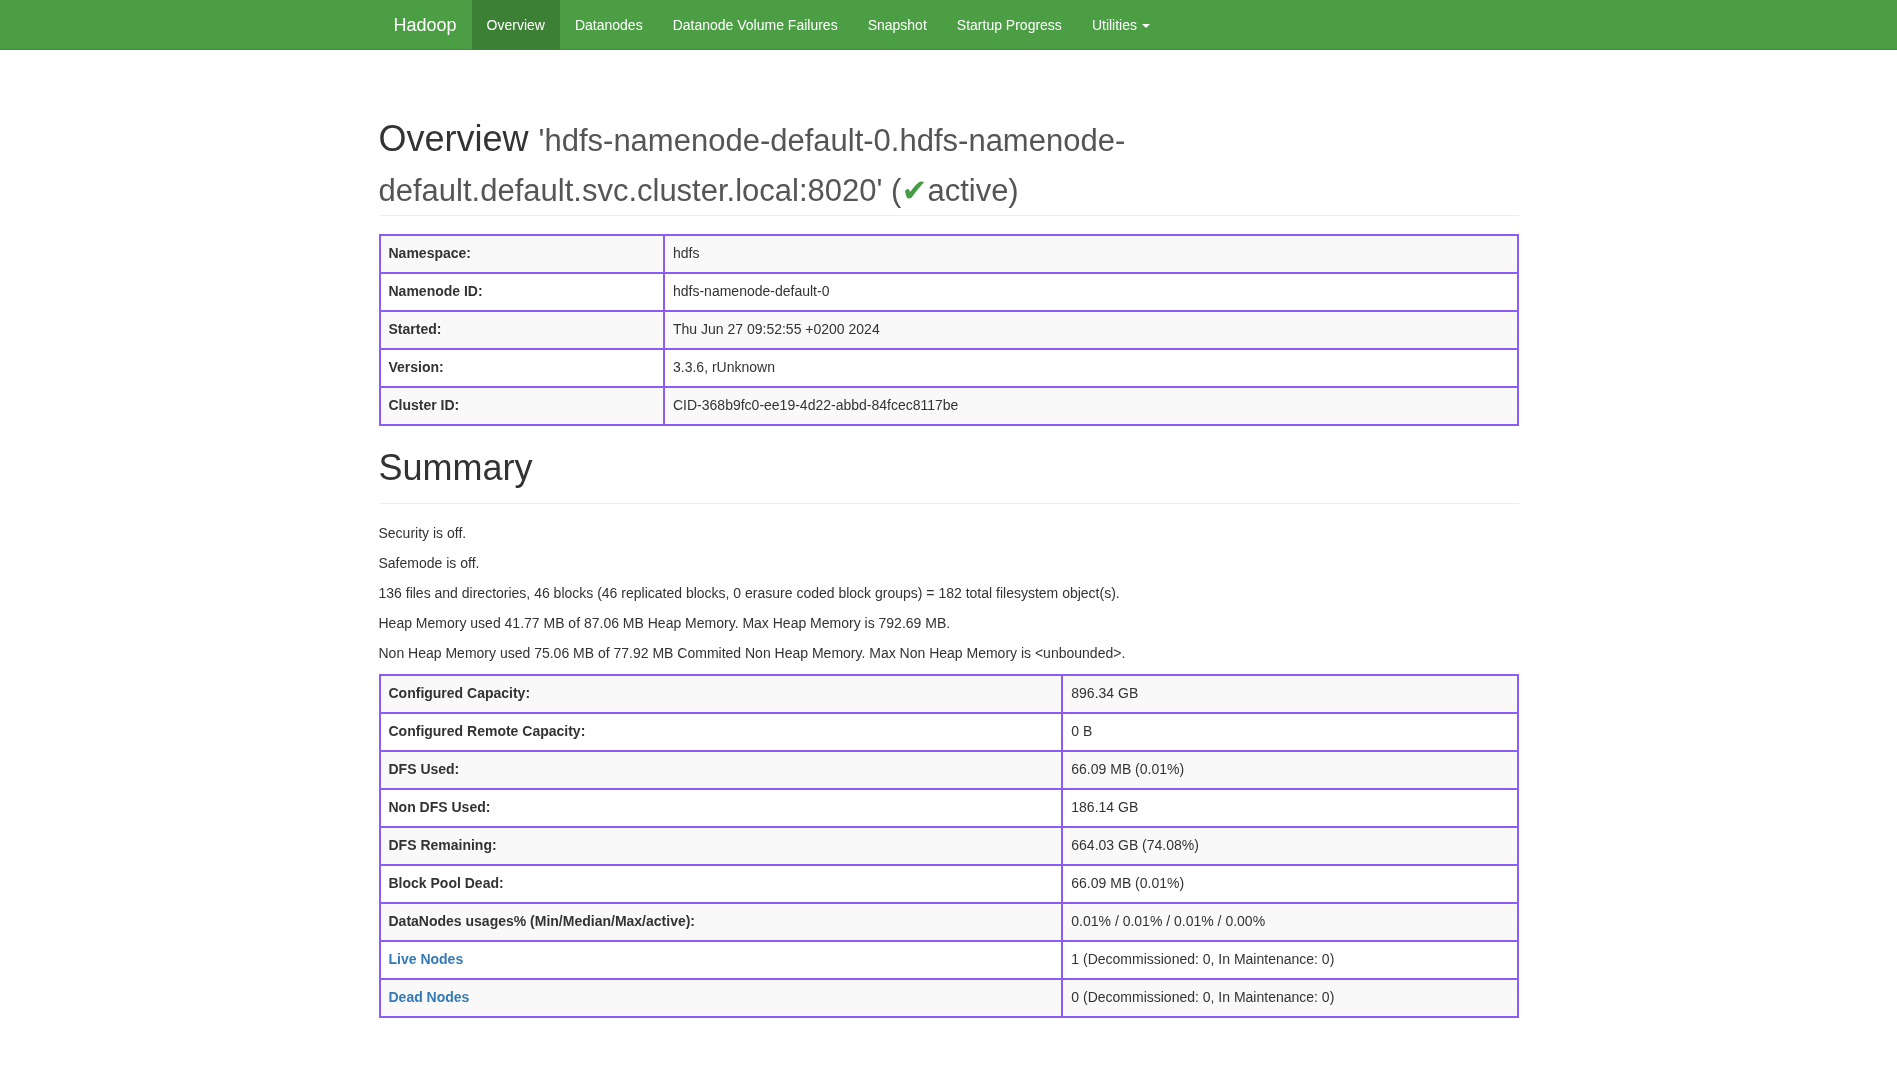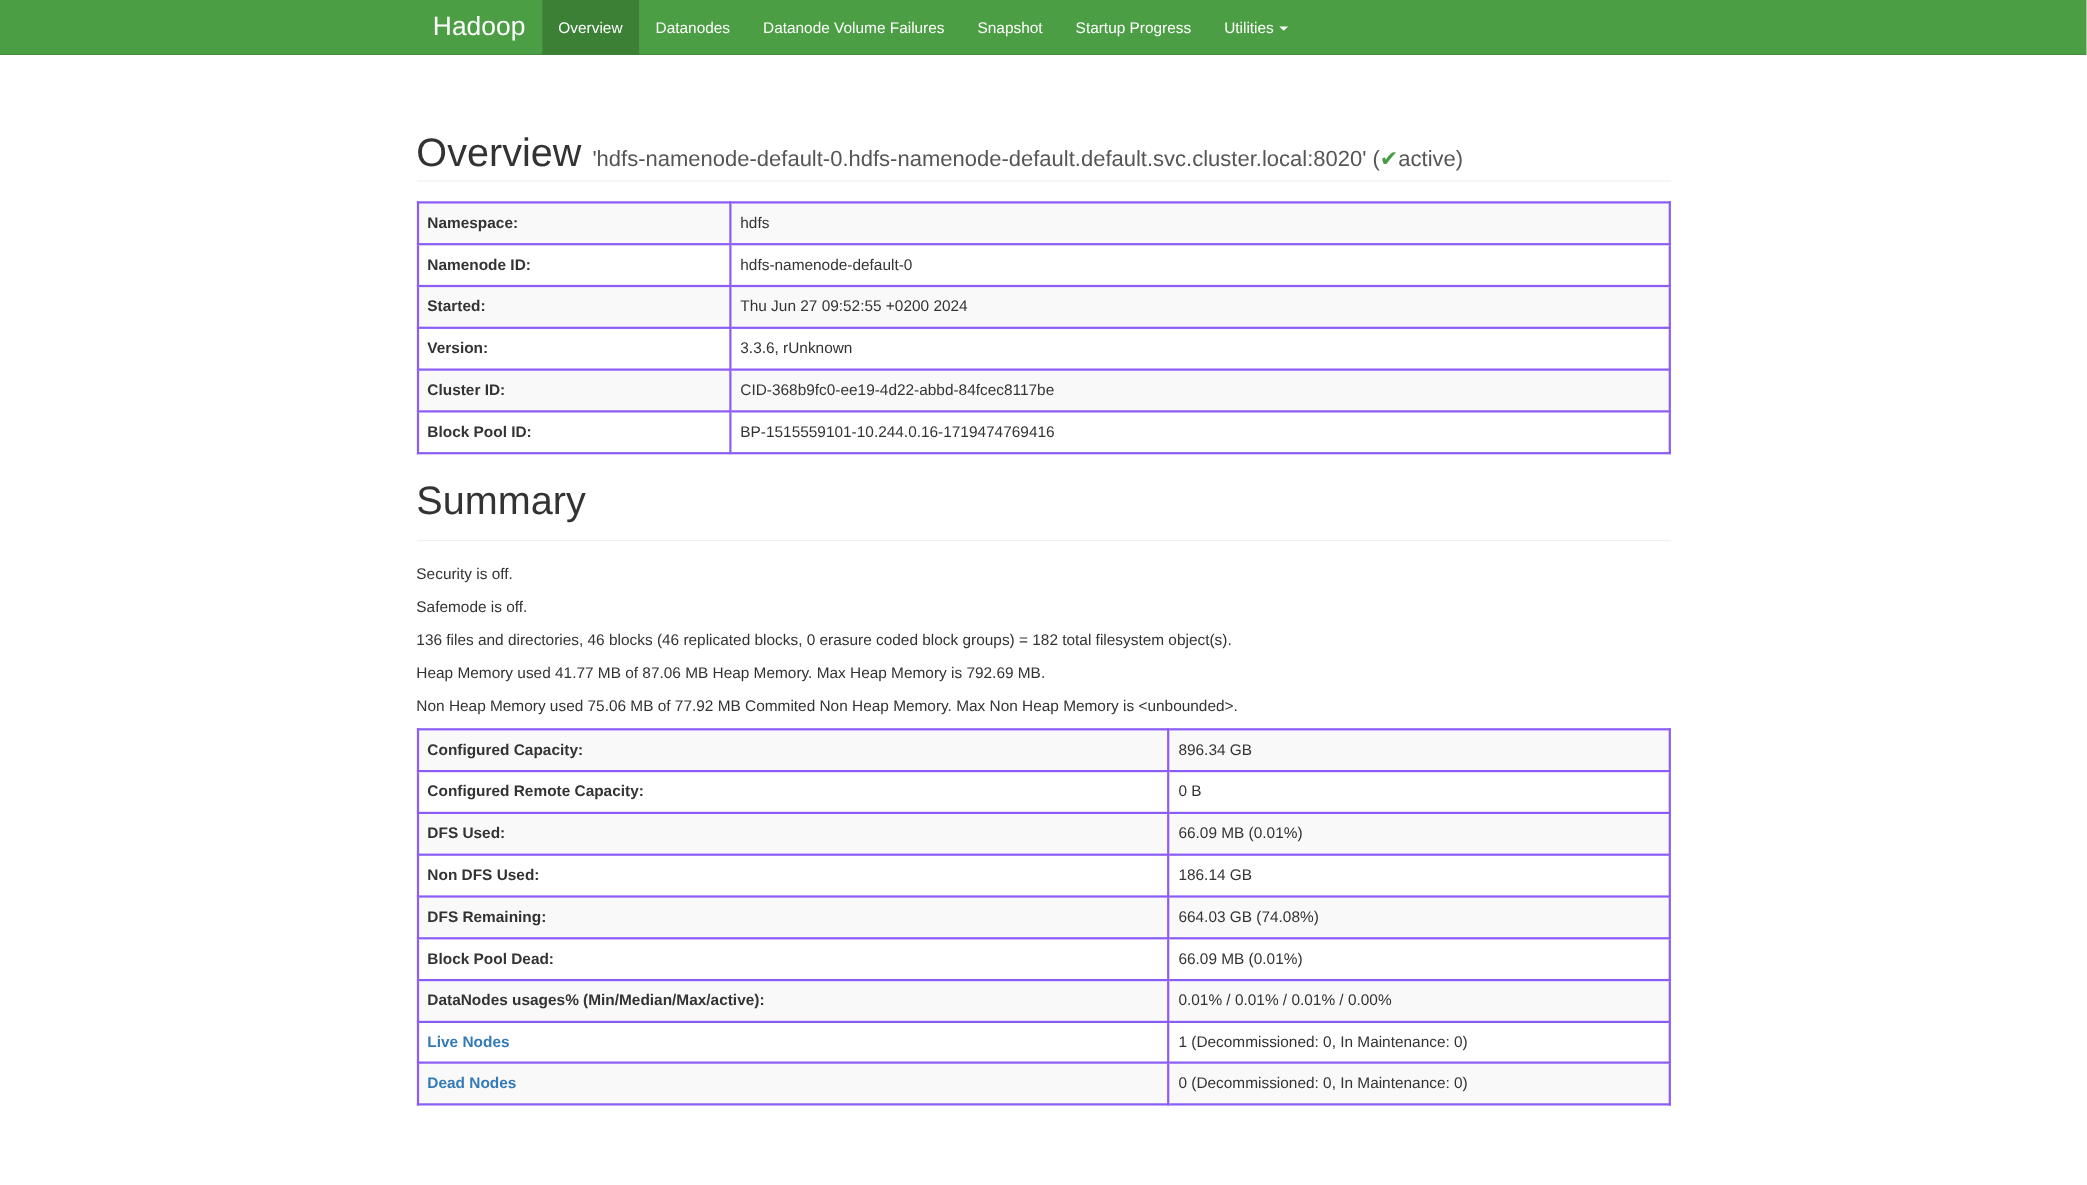--- a/index.html
+++ b/index.html
@@ -24,21 +24,21 @@
   .navbar-inner {
     width: 1170px;
     margin: 0 auto;
     padding: 0 15px;
     display: flex;
     align-items: stretch;
     height: 50px;
   }
   .brand {
     color: #fff;
-    font-size: 24px;
+    font-size: 18px;
     line-height: 20px;
     padding: 15px 15px;
     white-space: nowrap;
     cursor: pointer;
   }
   .nav {
     display: flex;
     list-style: none;
     margin: 0;
     padding: 0;
@@ -71,21 +71,21 @@
   .main { padding-top: 64px; }
 
   h1 {
     font-size: 36px;
     font-weight: 500;
     line-height: 1.4;
     margin: 0;
     color: #333;
   }
   .subtitle {
-    font-size: 20px;
+    font-size: 31px;
     font-weight: 400;
     color: #555;
   }
   .check {
     color: var(--check, #449d44);
     font-weight: 700;
   }
   hr {
     border: 0;
     border-top: 1px solid #eee;
@@ -163,24 +163,20 @@
         <td>Thu Jun 27 09:52:55 +0200 2024</td>
       </tr>
       <tr>
         <th class="col-label-narrow">Version:</th>
         <td>3.3.6, rUnknown</td>
       </tr>
       <tr>
         <th class="col-label-narrow">Cluster ID:</th>
         <td>CID-368b9fc0-ee19-4d22-abbd-84fcec8117be</td>
       </tr>
-      <tr>
-        <th class="col-label-narrow">Block Pool ID:</th>
-        <td>BP-1515559101-10.244.0.16-1719474769416</td>
-      </tr>
     </tbody>
   </table>
 
   <h1 class="summary-heading">Summary</h1>
   <hr class="summary-rule">
 
   <p class="summary-line">Security is off.</p>
   <p class="summary-line">Safemode is off.</p>
   <p class="summary-line">136 files and directories, 46 blocks (46 replicated blocks, 0 erasure coded block groups) = 182 total filesystem object(s).</p>
   <p class="summary-line">Heap Memory used 41.77 MB of 87.06 MB Heap Memory. Max Heap Memory is 792.69 MB.</p>

